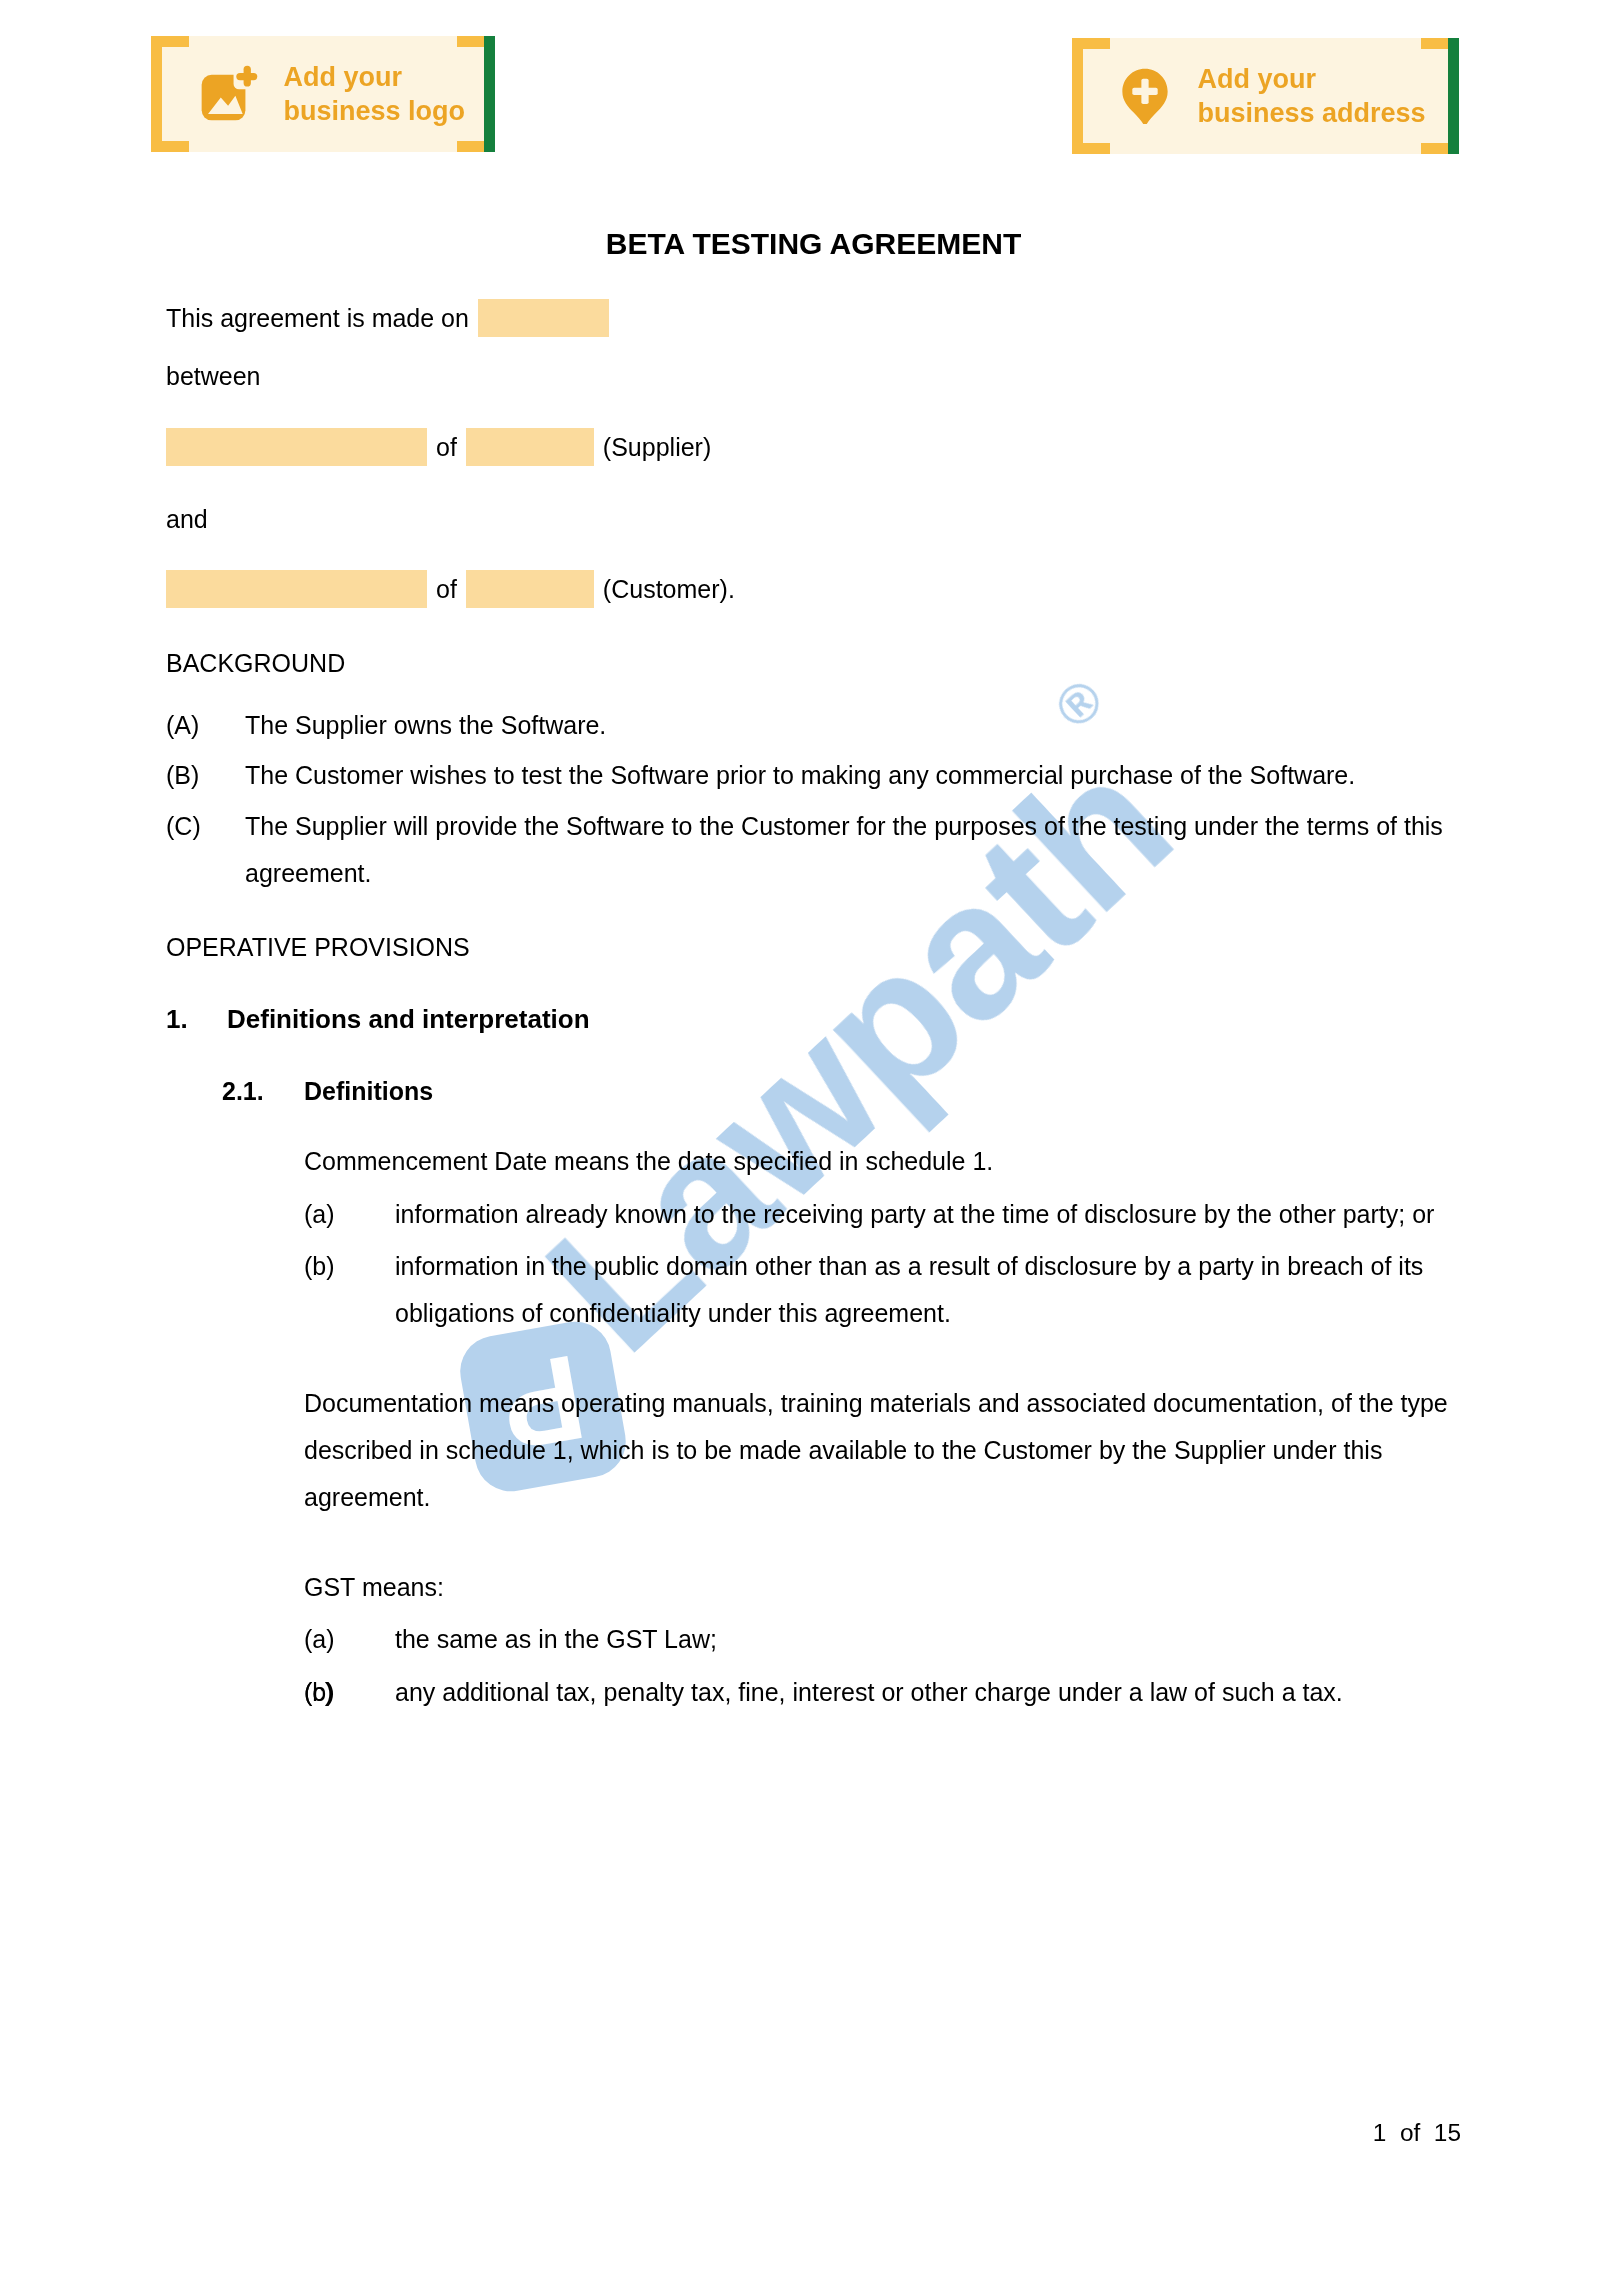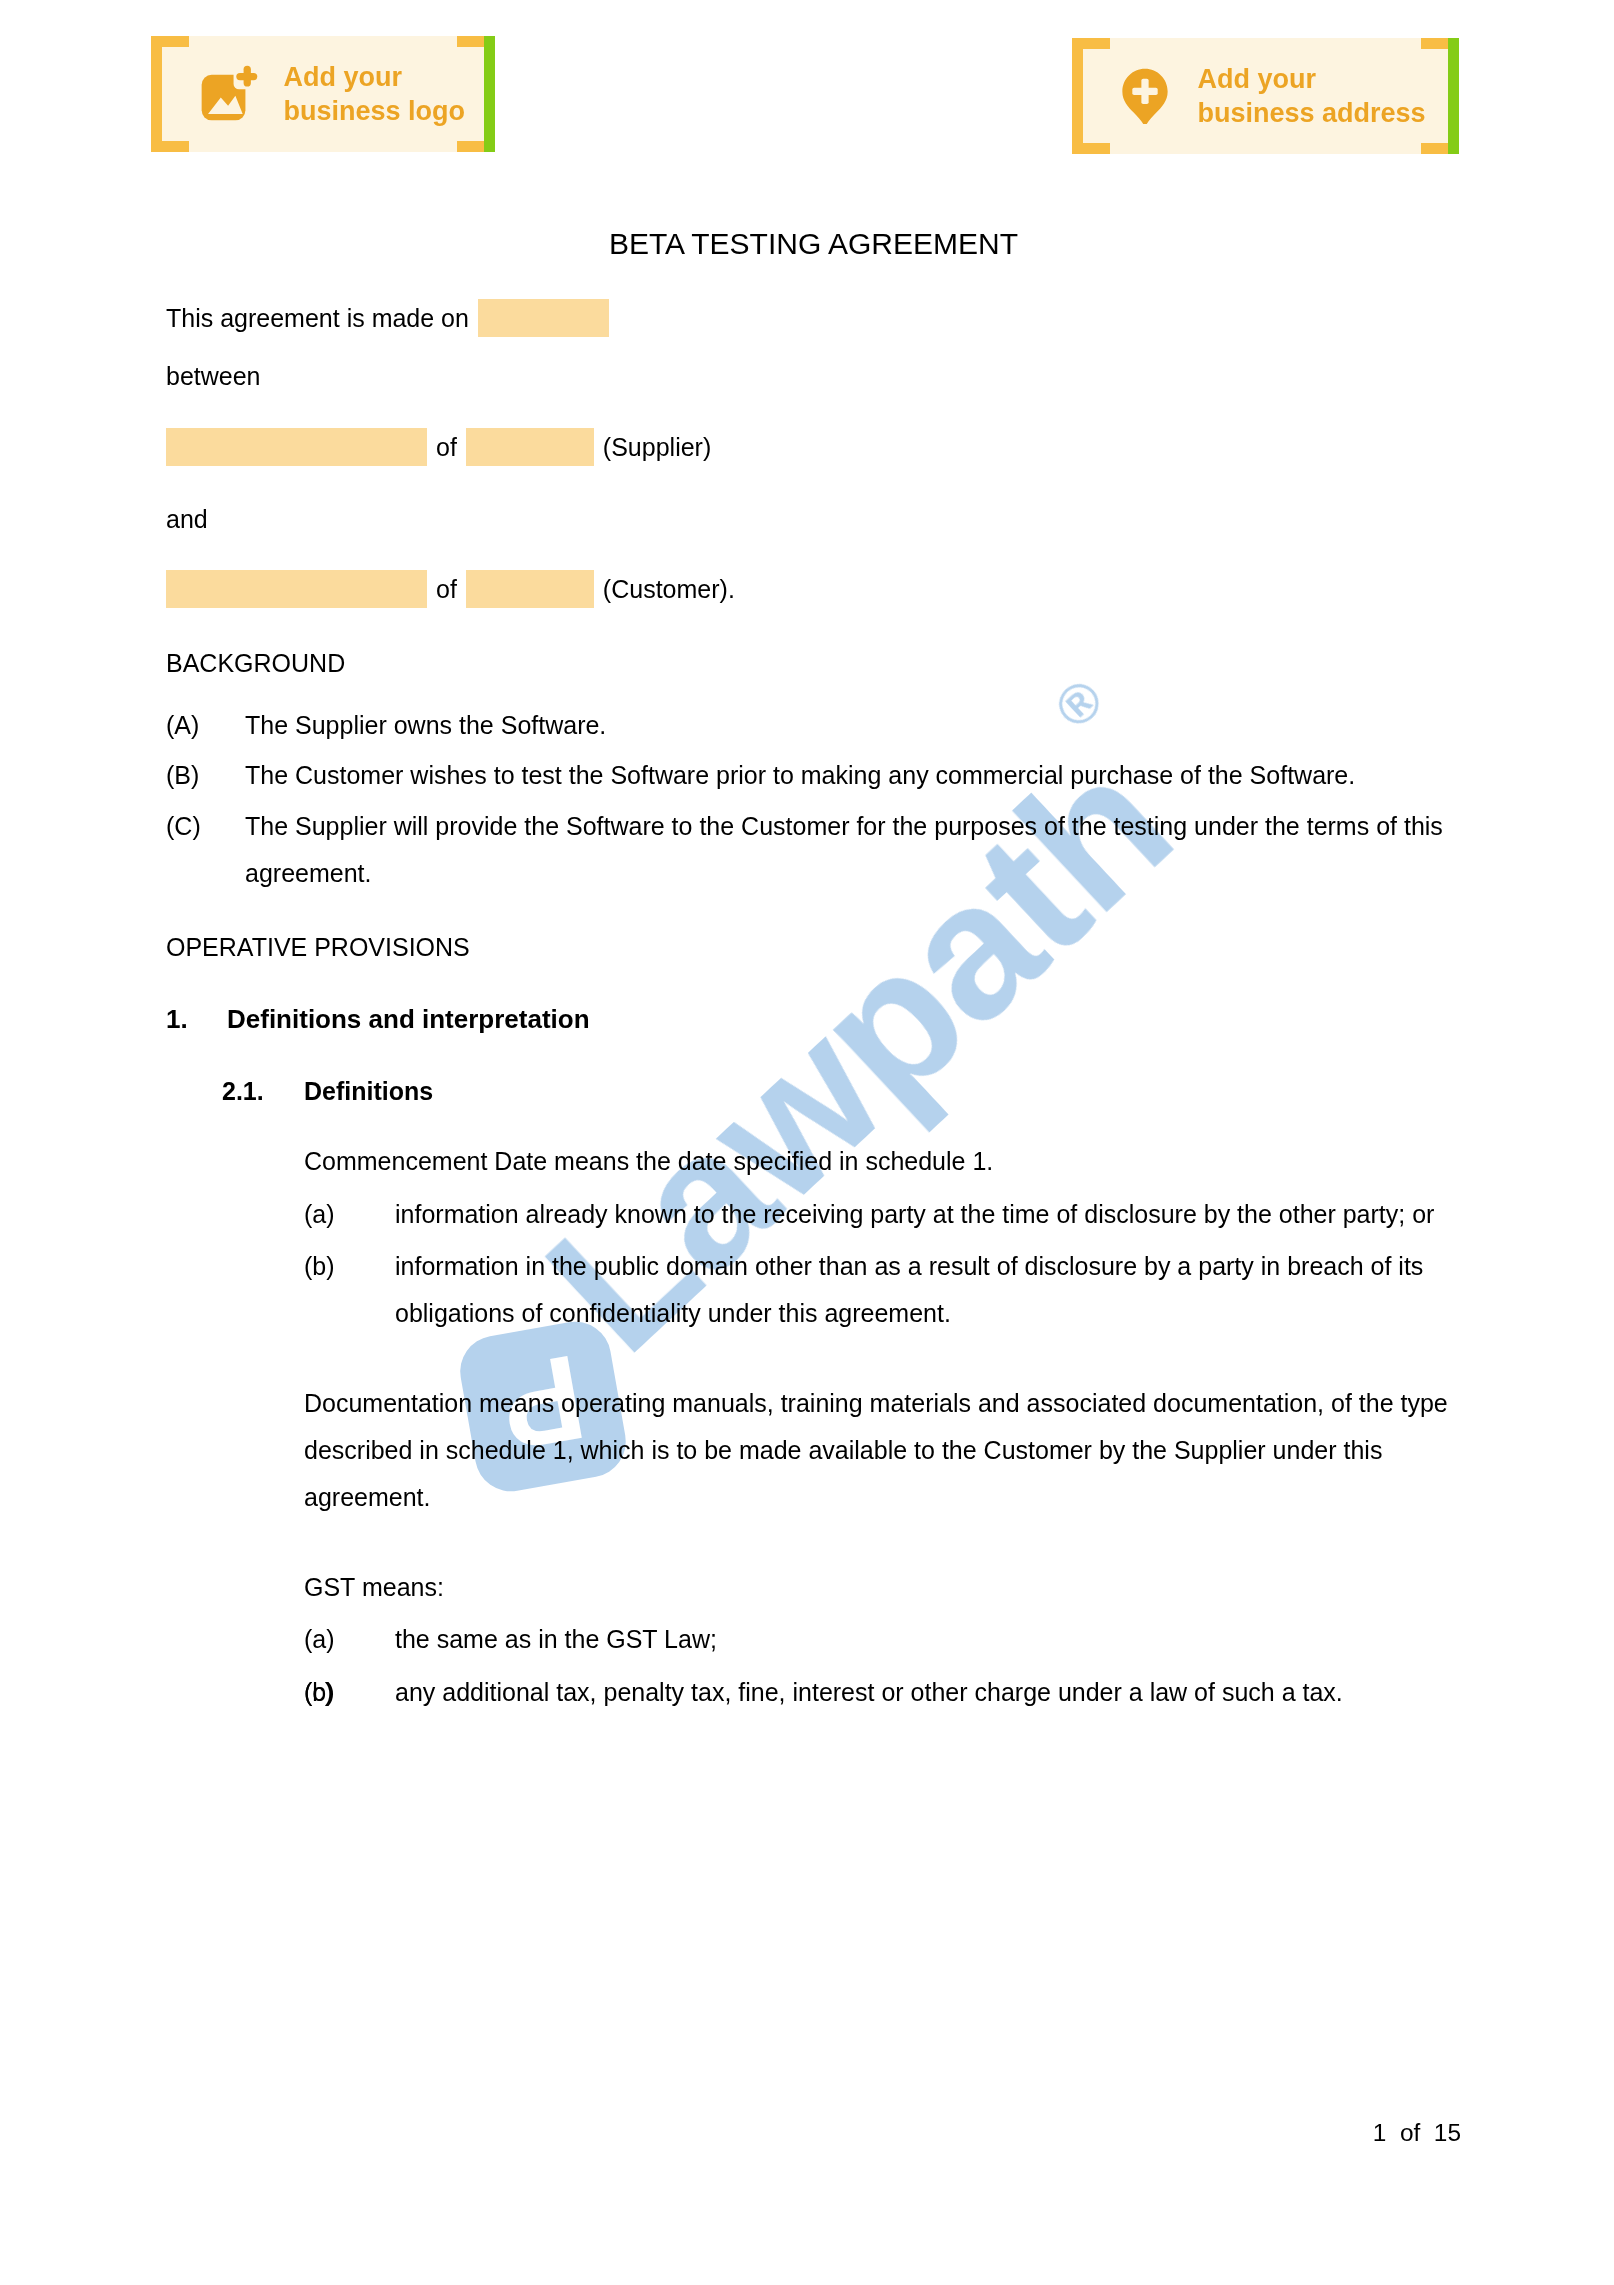--- a/index.html
+++ b/index.html
@@ -28,38 +28,38 @@
     display:flex;align-items:center;justify-content:center;
   }
   .wm-mark .glyph{
     transform:rotate(180deg);
     font-size:121px;font-weight:bold;color:#fff;line-height:1;margin-top:-9px;
   }
   
   .addr-box{
     position:absolute;
     background:#fdf4e0;
-    border-left:11px solid #f8bd44;border-right:11px solid #84cc16;
+    border-left:11px solid #f8bd44;border-right:11px solid #15803d;
     display:flex;align-items:center;z-index:2;box-sizing:border-box;
   }
   .addr-box::before,.addr-box::after{
     content:"";position:absolute;left:0;right:0;height:11px;
     background:linear-gradient(90deg,#f8bd44 0 27px,transparent 27px calc(100% - 27px),#f8bd44 calc(100% - 27px));
   }
   .addr-box::before{top:0}
   .addr-box::after{bottom:0}
   .box-logo{left:151px;top:36px;width:344px;height:116px;padding-left:36px;}
   .box-address{left:1072px;top:38px;width:387px;height:116px;padding-left:33px;}
   .addr-box .icon{flex:0 0 auto;margin-right:23.5px;display:block;}
   .box-text{font-weight:bold;font-size:27px;line-height:34px;color:#eca424;}
   
   .content{position:relative;z-index:1;padding:226px 154px 0 166px;box-sizing:border-box;}
   .p{font-size:25px;line-height:47px;}
   .b{font-weight:normal;}
-  .title{font-size:30px;font-weight:normal;text-align:center;line-height:36px;margin:0 0 33px 0;}
+  .title{font-size:30px;font-weight:bold;text-align:center;line-height:36px;margin:0 0 33px 0;}
   .mb12{margin-bottom:11px}.mb16{margin-bottom:14.5px}
   .mb26{margin-bottom:23.5px}.mb28{margin-bottom:25px}.mb30{margin-bottom:27px}
   .mt30{margin-top:27px}.mt48{margin-top:43px}.mt6{margin-top:5.4px}
   .hl{display:inline-block;height:38px;background:#fbdb9d;vertical-align:-10px;}
   .hl-date{width:131px;margin-left:9px;}
   .hl-name{width:261px;margin-right:9px;}
   .hl-addr{width:128px;margin:0 9px;}
   .rec{position:relative;padding-left:79px;padding-right:18px;margin-bottom:3.6px;}
   .rec .mk,.h1 .mk,.h2 .mk,.sub .mk{position:absolute;left:0;top:0;}
   .h1{position:relative;padding-left:61px;font-weight:bold;font-size:26px;}

